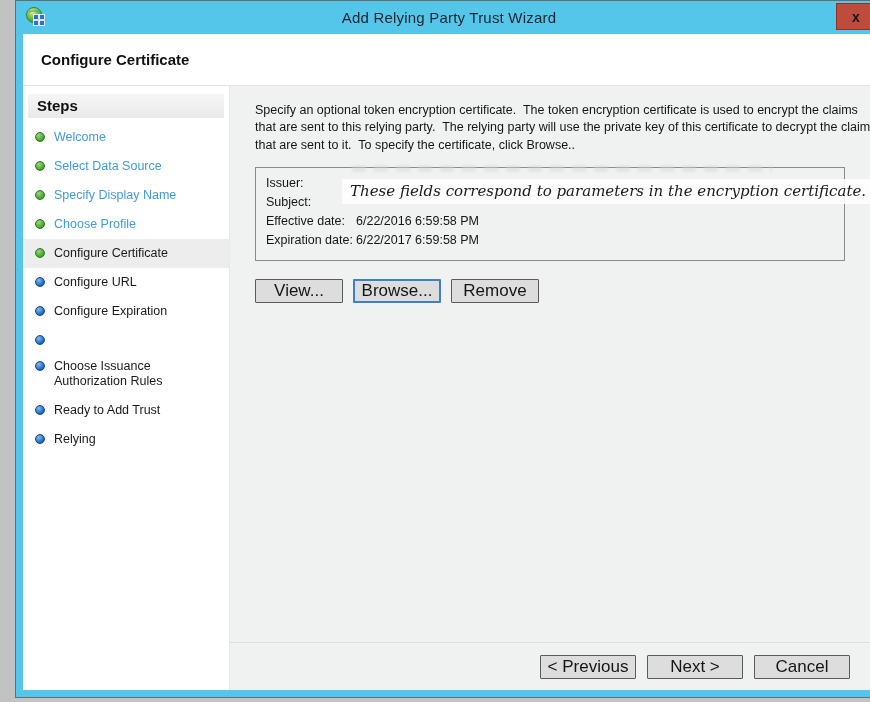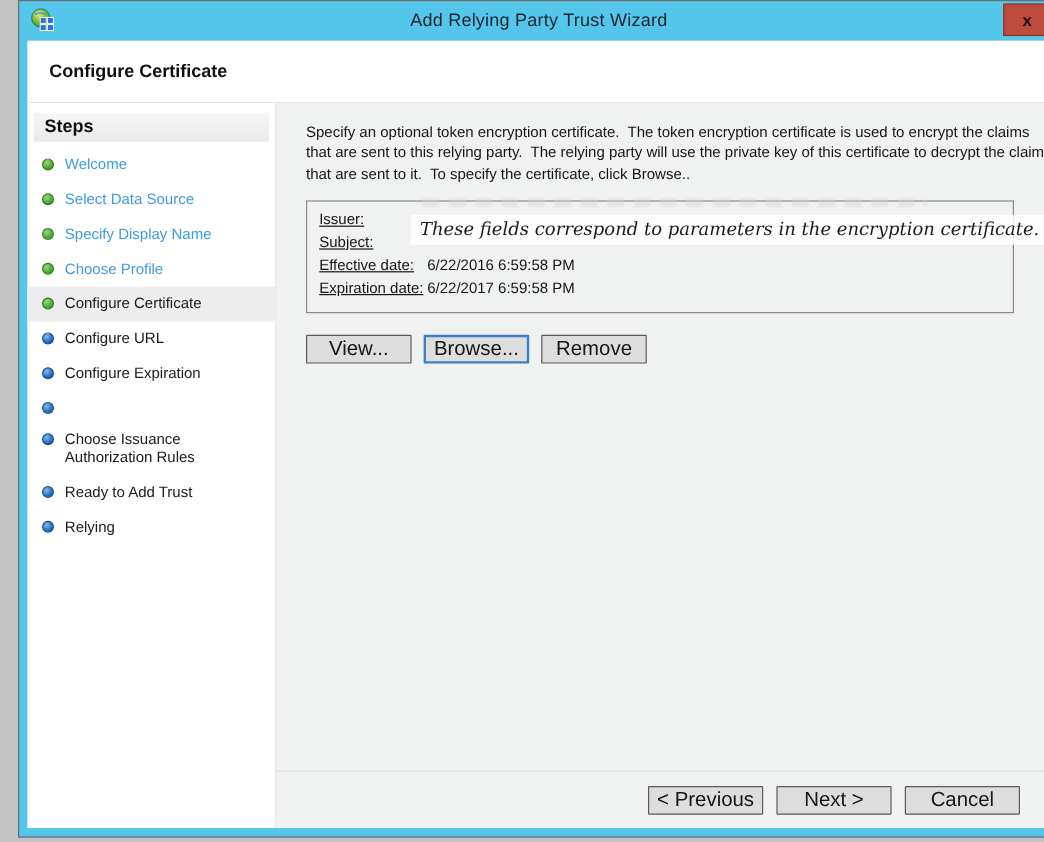--- a/index.html
+++ b/index.html
@@ -86,21 +86,21 @@
   .instructions {
     width: 622px; font-size: 12.5px; line-height: 1.38; color: #151515;
     white-space: pre-wrap;
   }
   .cert-box {
     margin-top: 13px; width: 590px; height: 94px;
     border: 1px solid #8a8a8a; position: relative;
     padding: 8px 0 0 10px;
   }
   .cert-field { display: flex; margin-bottom: 5px; font-size: 12.5px; color: #151515; }
-  .cert-field .f-label { width: 90px; flex: none; text-decoration: underline; }
+  .cert-field .f-label { width: 90px; flex: none; }
   .cert-field .f-value { flex: 1; }
   .smudge {
     position: absolute; left: 96px; top: -3px; width: 420px; height: 7px;
     background: repeating-linear-gradient(90deg, #d6d6d6 0 14px, transparent 14px 22px);
     opacity: .45; filter: blur(1px); pointer-events: none;
   }
   .annotation {
     position: absolute; left: 86px; top: 11px;
     font-family: "DejaVu Serif", serif; font-style: italic;
     font-size: 15px; color: #1a1a1a;

